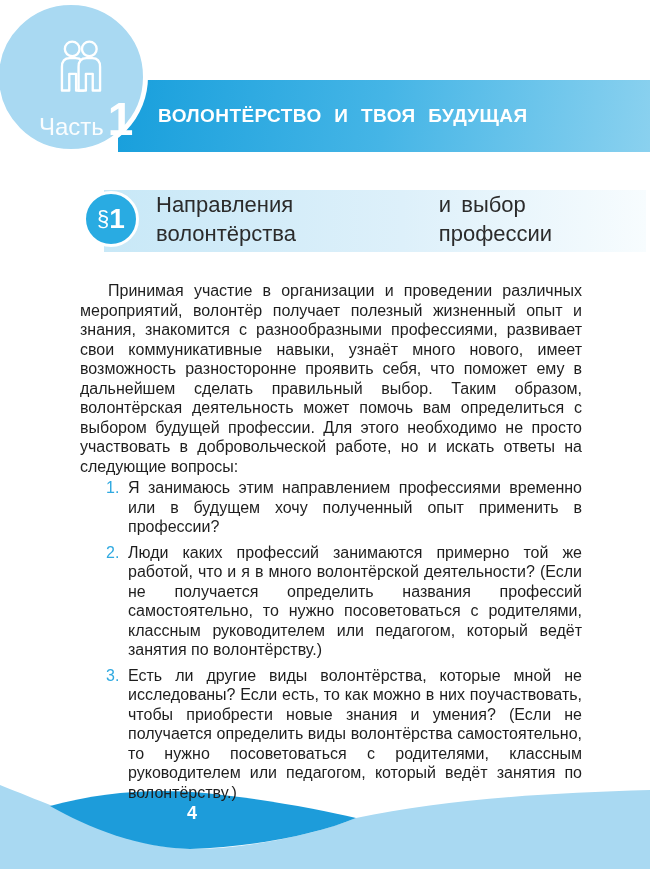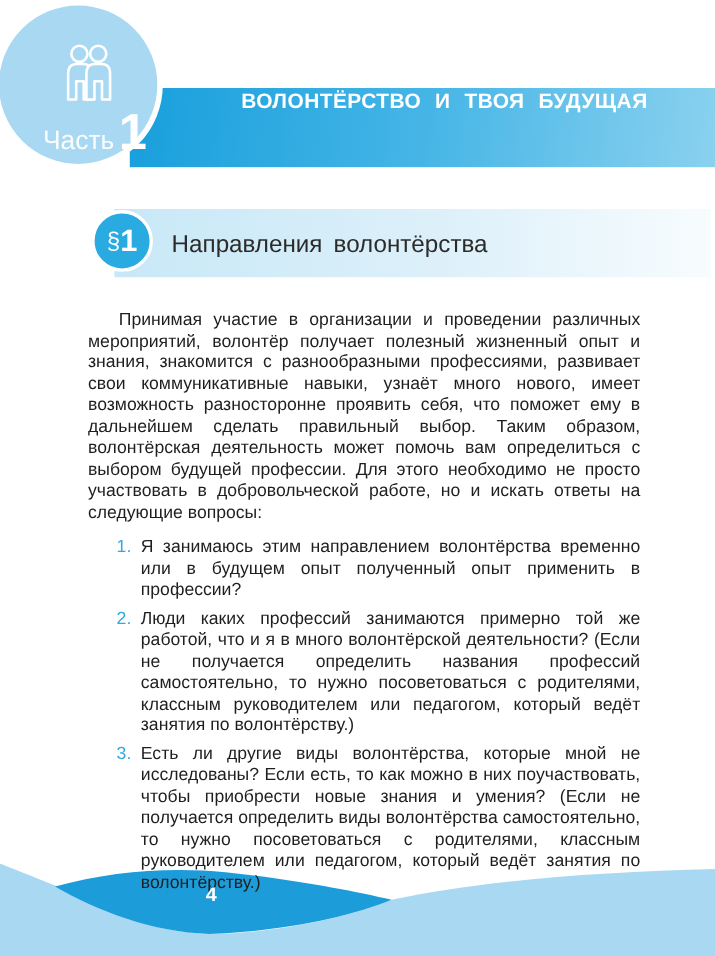--- a/index.html
+++ b/index.html
@@ -11,21 +11,21 @@
     background: #ffffff;
     overflow: hidden;
     font-family: "Liberation Sans", sans-serif;
   }
 
   
   .part-band {
     position: absolute;
     left: 118px; right: 0; top: 80px; height: 72px;
     background: linear-gradient(97deg, #189fdc 0%, #45b5e6 50%, #8ad1ef 100%);
-    display: flex; flex-direction: row; justify-content: center;
+    display: flex; flex-direction: column; justify-content: center;
     padding-left: 40px; box-sizing: border-box;
     z-index: 2;
   }
   .part-band .line {
     color: #ffffff; font-weight: bold; font-size: 19px; line-height: 26px;
     letter-spacing: 0.4px; word-spacing: 7px;
   }
   .part-circle {
     position: absolute;
     left: -6px; top: 0px;
@@ -43,21 +43,21 @@
     color: #ffffff;
   }
   .part-caption .part-label { font-size: 24px; font-weight: 400; opacity: 0.95; }
   .part-caption .part-number { font-size: 46px; font-weight: 700; line-height: 0.8; }
 
   
   .section-band {
     position: absolute;
     left: 104px; right: 4px; top: 190px; height: 62px;
     background: linear-gradient(to right, #c8e8f7 0%, #ddf0fa 55%, #f7fcfe 100%);
-    display: flex; flex-direction: column; justify-content: center;
+    display: flex; justify-content: center;
     padding-left: 52px; box-sizing: border-box;
     z-index: 2;
   }
   .section-band .line {
     color: #2b2b2b; font-size: 22px; line-height: 29px; word-spacing: 4px;
   }
   .section-circle {
     position: absolute;
     left: 83px; top: 191px;
     width: 56px; height: 56px;
@@ -75,21 +75,21 @@
   
   .body-text {
     position: absolute;
     left: 80px; top: 281px; width: 502px;
     color: #1e1e1e;
     font-size: 16px; line-height: 19.5px;
     text-align: justify;
     hyphens: auto;
     z-index: 1;
   }
-  .body-text p { margin: 0 0 12px 0; text-indent: 28px; }
+  .body-text p { margin: 0 0 2px 0; text-indent: 28px; }
   .question-list { list-style: none; margin: 0; padding: 0; }
   .question-list li { position: relative; padding-left: 48px; margin-bottom: 6px; }
   .question-list .num {
     position: absolute; left: 26px; top: 0;
     color: #2fa9e0; font-weight: 400;
   }
 
   
   .footer-wave {
     position: absolute; left: 0; bottom: 0; width: 650px; height: 84px;
@@ -121,33 +121,34 @@
       </g>
     </svg>
     <div class="part-caption">
       <span class="part-label">Часть</span>
       <span class="part-number">1</span>
     </div>
   </div>
 
   <div class="section-band">
     <div class="line">Направления волонтёрства</div>
+    <div class="line">и выбор профессии</div>
   </div>
 
   <div class="section-circle">
     <span class="mark">§</span>
       <span class="num">1</span>
   </div>
 
   <div class="body-text">
     <p>Принимая участие в организации и проведении различных мероприятий, волонтёр получает полезный жизненный опыт и знания, знакомится с разнообразными профессиями, развивает свои коммуникативные навыки, узнаёт много нового, имеет возможность разносторонне проявить себя, что поможет ему в дальнейшем сделать правильный выбор. Таким образом, волонтёрская деятельность может помочь вам определиться с выбором будущей профессии. Для этого необходимо не просто участвовать в добровольческой работе, но и искать ответы на следующие вопросы:</p>
     <ol class="question-list">
       <li>
         <span class="num">1.</span>
-        <span>Я занимаюсь этим направлением волонтёрства временно или в будущем опыт полученный опыт применить в профессии?</span>
+        <span>Я занимаюсь этим направлением профессиями временно или в будущем хочу полученный опыт применить в профессии?</span>
       </li>
       <li>
         <span class="num">2.</span>
         <span>Люди каких профессий занимаются примерно той же работой, что и я в много волонтёрской деятельности? (Если не получается определить названия профессий самостоятельно, то нужно посоветоваться с родителями, классным руководителем или педагогом, который ведёт занятия по волонтёрству.)</span>
       </li>
       <li>
         <span class="num">3.</span>
         <span>Есть ли другие виды волонтёрства, которые мной не исследованы? Если есть, то как можно в них поучаствовать, чтобы приобрести новые знания и умения? (Если не получается определить виды волонтёрства самостоятельно, то нужно посоветоваться с родителями, классным руководителем или педагогом, который ведёт занятия по волонтёрству.)</span>
       </li>
     </ol>

